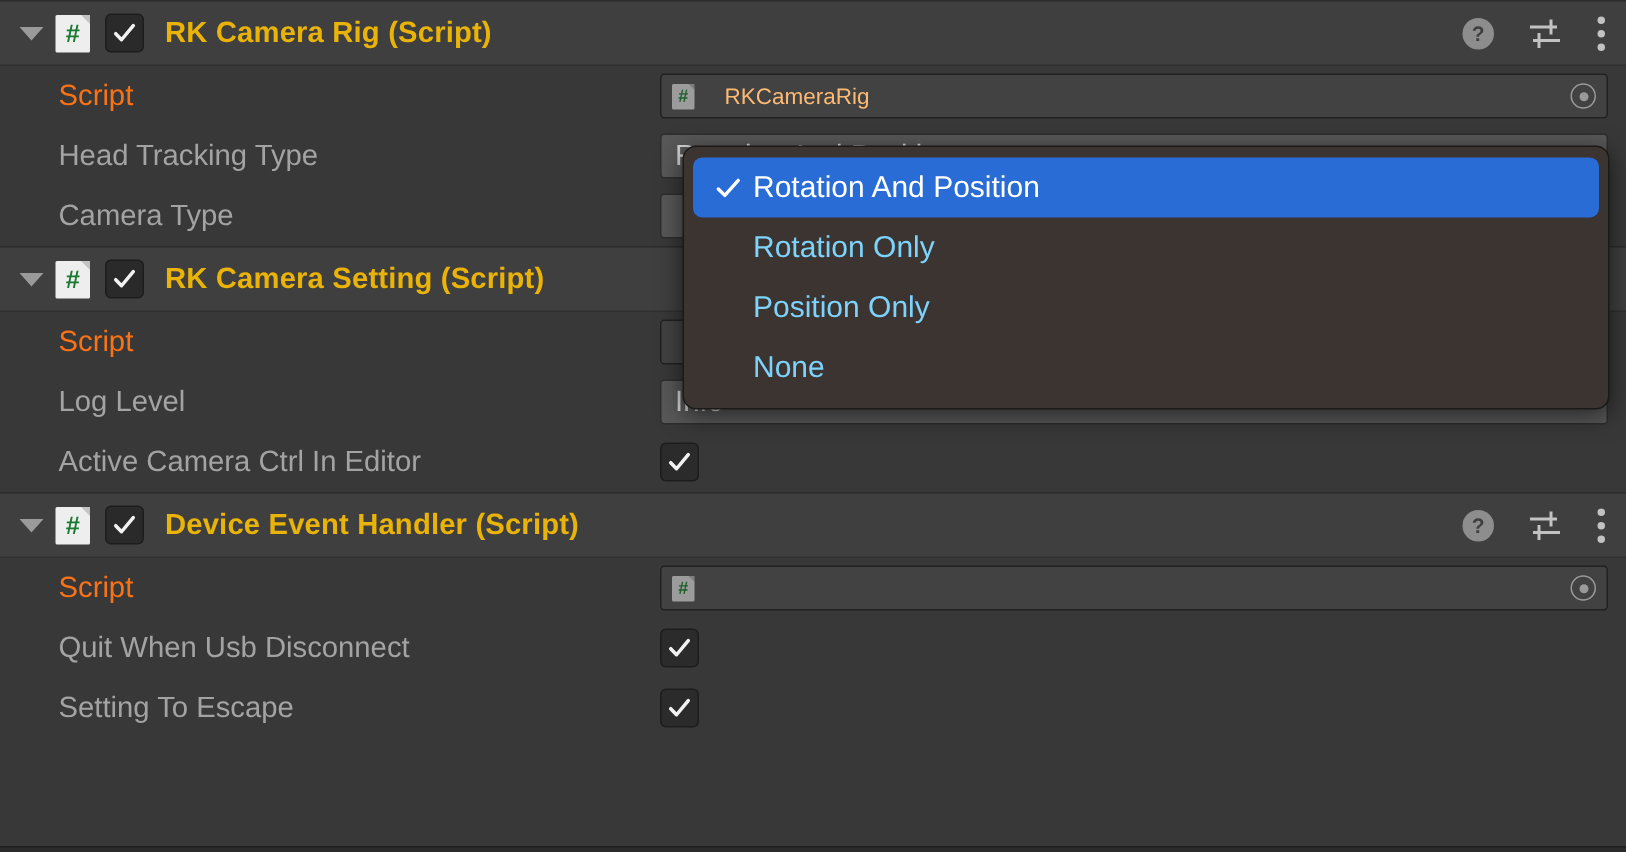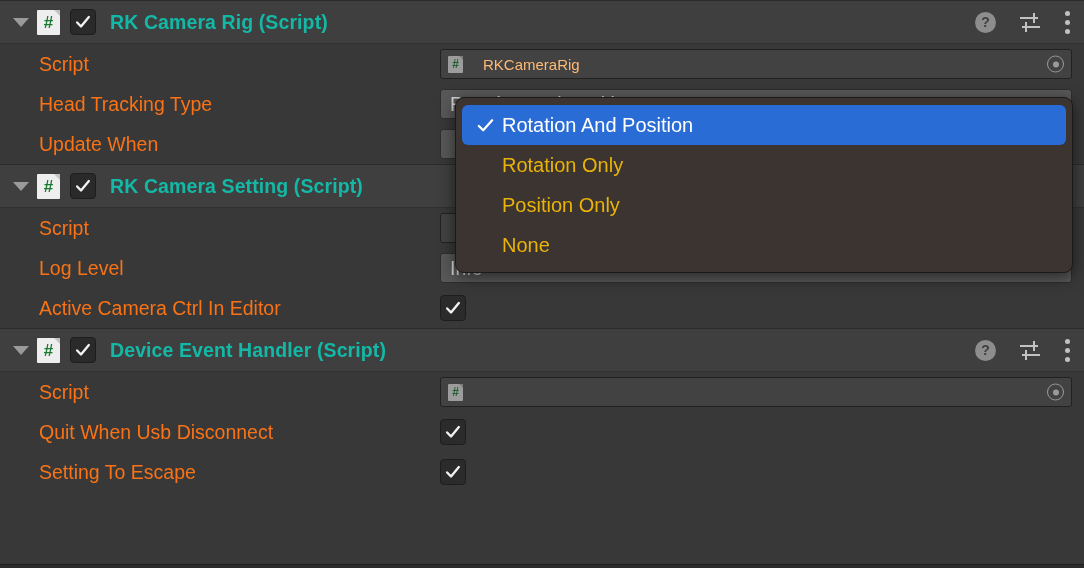--- a/index.html
+++ b/index.html
@@ -62,21 +62,21 @@
     margin-left: 10px;
     background: #2a2a2a;
     border: 1px solid #1d1d1d;
     border-radius: 4px;
     display: flex; align-items: center; justify-content: center;
     flex: 0 0 auto;
   }
   .hdr-check svg { width: 18px; height: 18px; }
   .comp-title {
     margin-left: 14px;
-    color: #14b8a6;
+    color: #eab308;
     font-size: 19.5px;
     font-weight: bold;
     letter-spacing: 0.1px;
     white-space: nowrap;
   }
   .hdr-icons {
     position: absolute;
     right: 14px; top: 0; bottom: 0;
     display: flex; align-items: center; gap: 22px;
   }
@@ -102,21 +102,21 @@
   .comp-body { background: #383838; }
   .prop-row {
     position: relative;
     height: 40px;
     display: flex;
     align-items: center;
   }
   .prop-label {
     width: 440px;
     padding-left: 39px;
-    color: #f97316;
+    color: #a3a3a3;
     font-size: 19.5px;
     white-space: nowrap;
   }
   .prop-label.dim { color: #f97316; }
   .prop-field { flex: 1; position: relative; padding-right: 12px; }
 
   
   .obj-field {
     height: 30px;
     background: #424242;
@@ -204,21 +204,21 @@
     border-radius: 9px;
     padding: 7px 6px;
     box-shadow: 0 4px 16px rgba(0,0,0,0.55);
     z-index: 50;
   }
   .dd-item {
     height: 40px;
     display: flex; align-items: center;
     border-radius: 6px;
     padding-left: 14px;
-    color: #eab308;
+    color: #7dd3fc;
     font-size: 20px;
     white-space: nowrap;
   }
   .dd-item.sel { background: #2a6cd6; color: #ffffff; }
   .dd-check {
     width: 26px;
     flex: 0 0 auto;
     display: flex; align-items: center;
   }
   .dd-check svg { width: 19px; height: 19px; }
@@ -286,21 +286,21 @@
       <div class="prop-label">Head Tracking Type</div>
       <div class="prop-field">
         <div class="enum-field">
           <div class="enum-text">Rotation And Position</div>
           <div class="enum-arrow"></div>
         </div>
       </div>
     </div>
 
     <div class="prop-row">
-      <div class="prop-label">Update When</div>
+      <div class="prop-label">Camera Type</div>
       <div class="prop-field">
         <div class="enum-field">
           <div class="enum-text"></div>
           <div class="enum-arrow"></div>
         </div>
       </div>
     </div>
   </div>
 
   <div class="comp-header">

